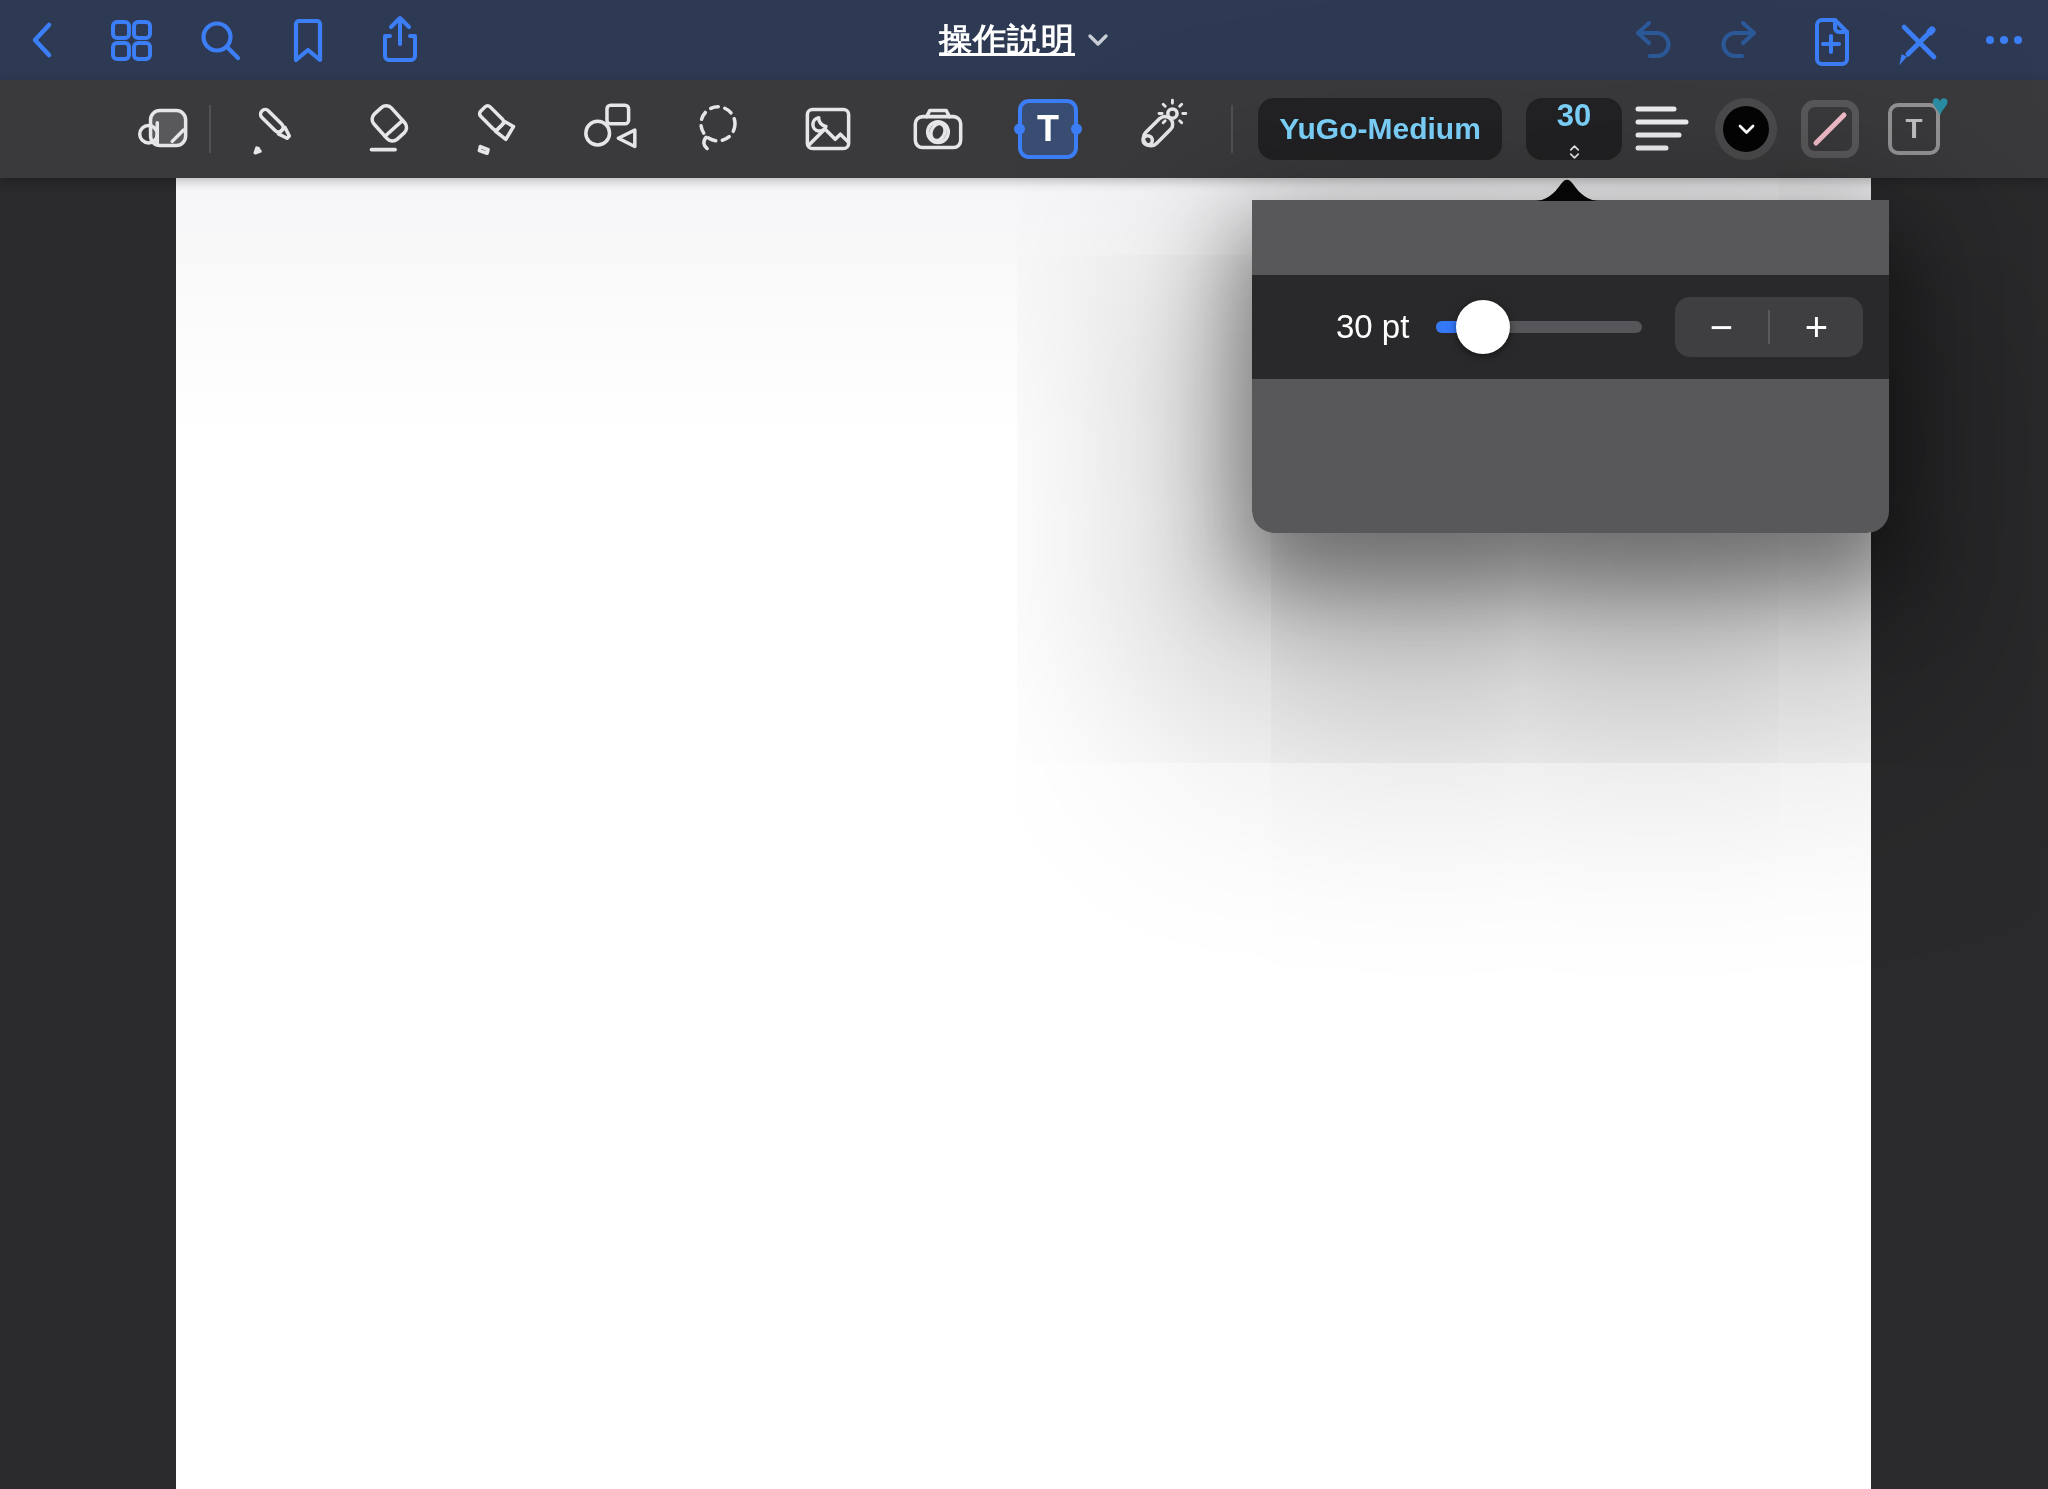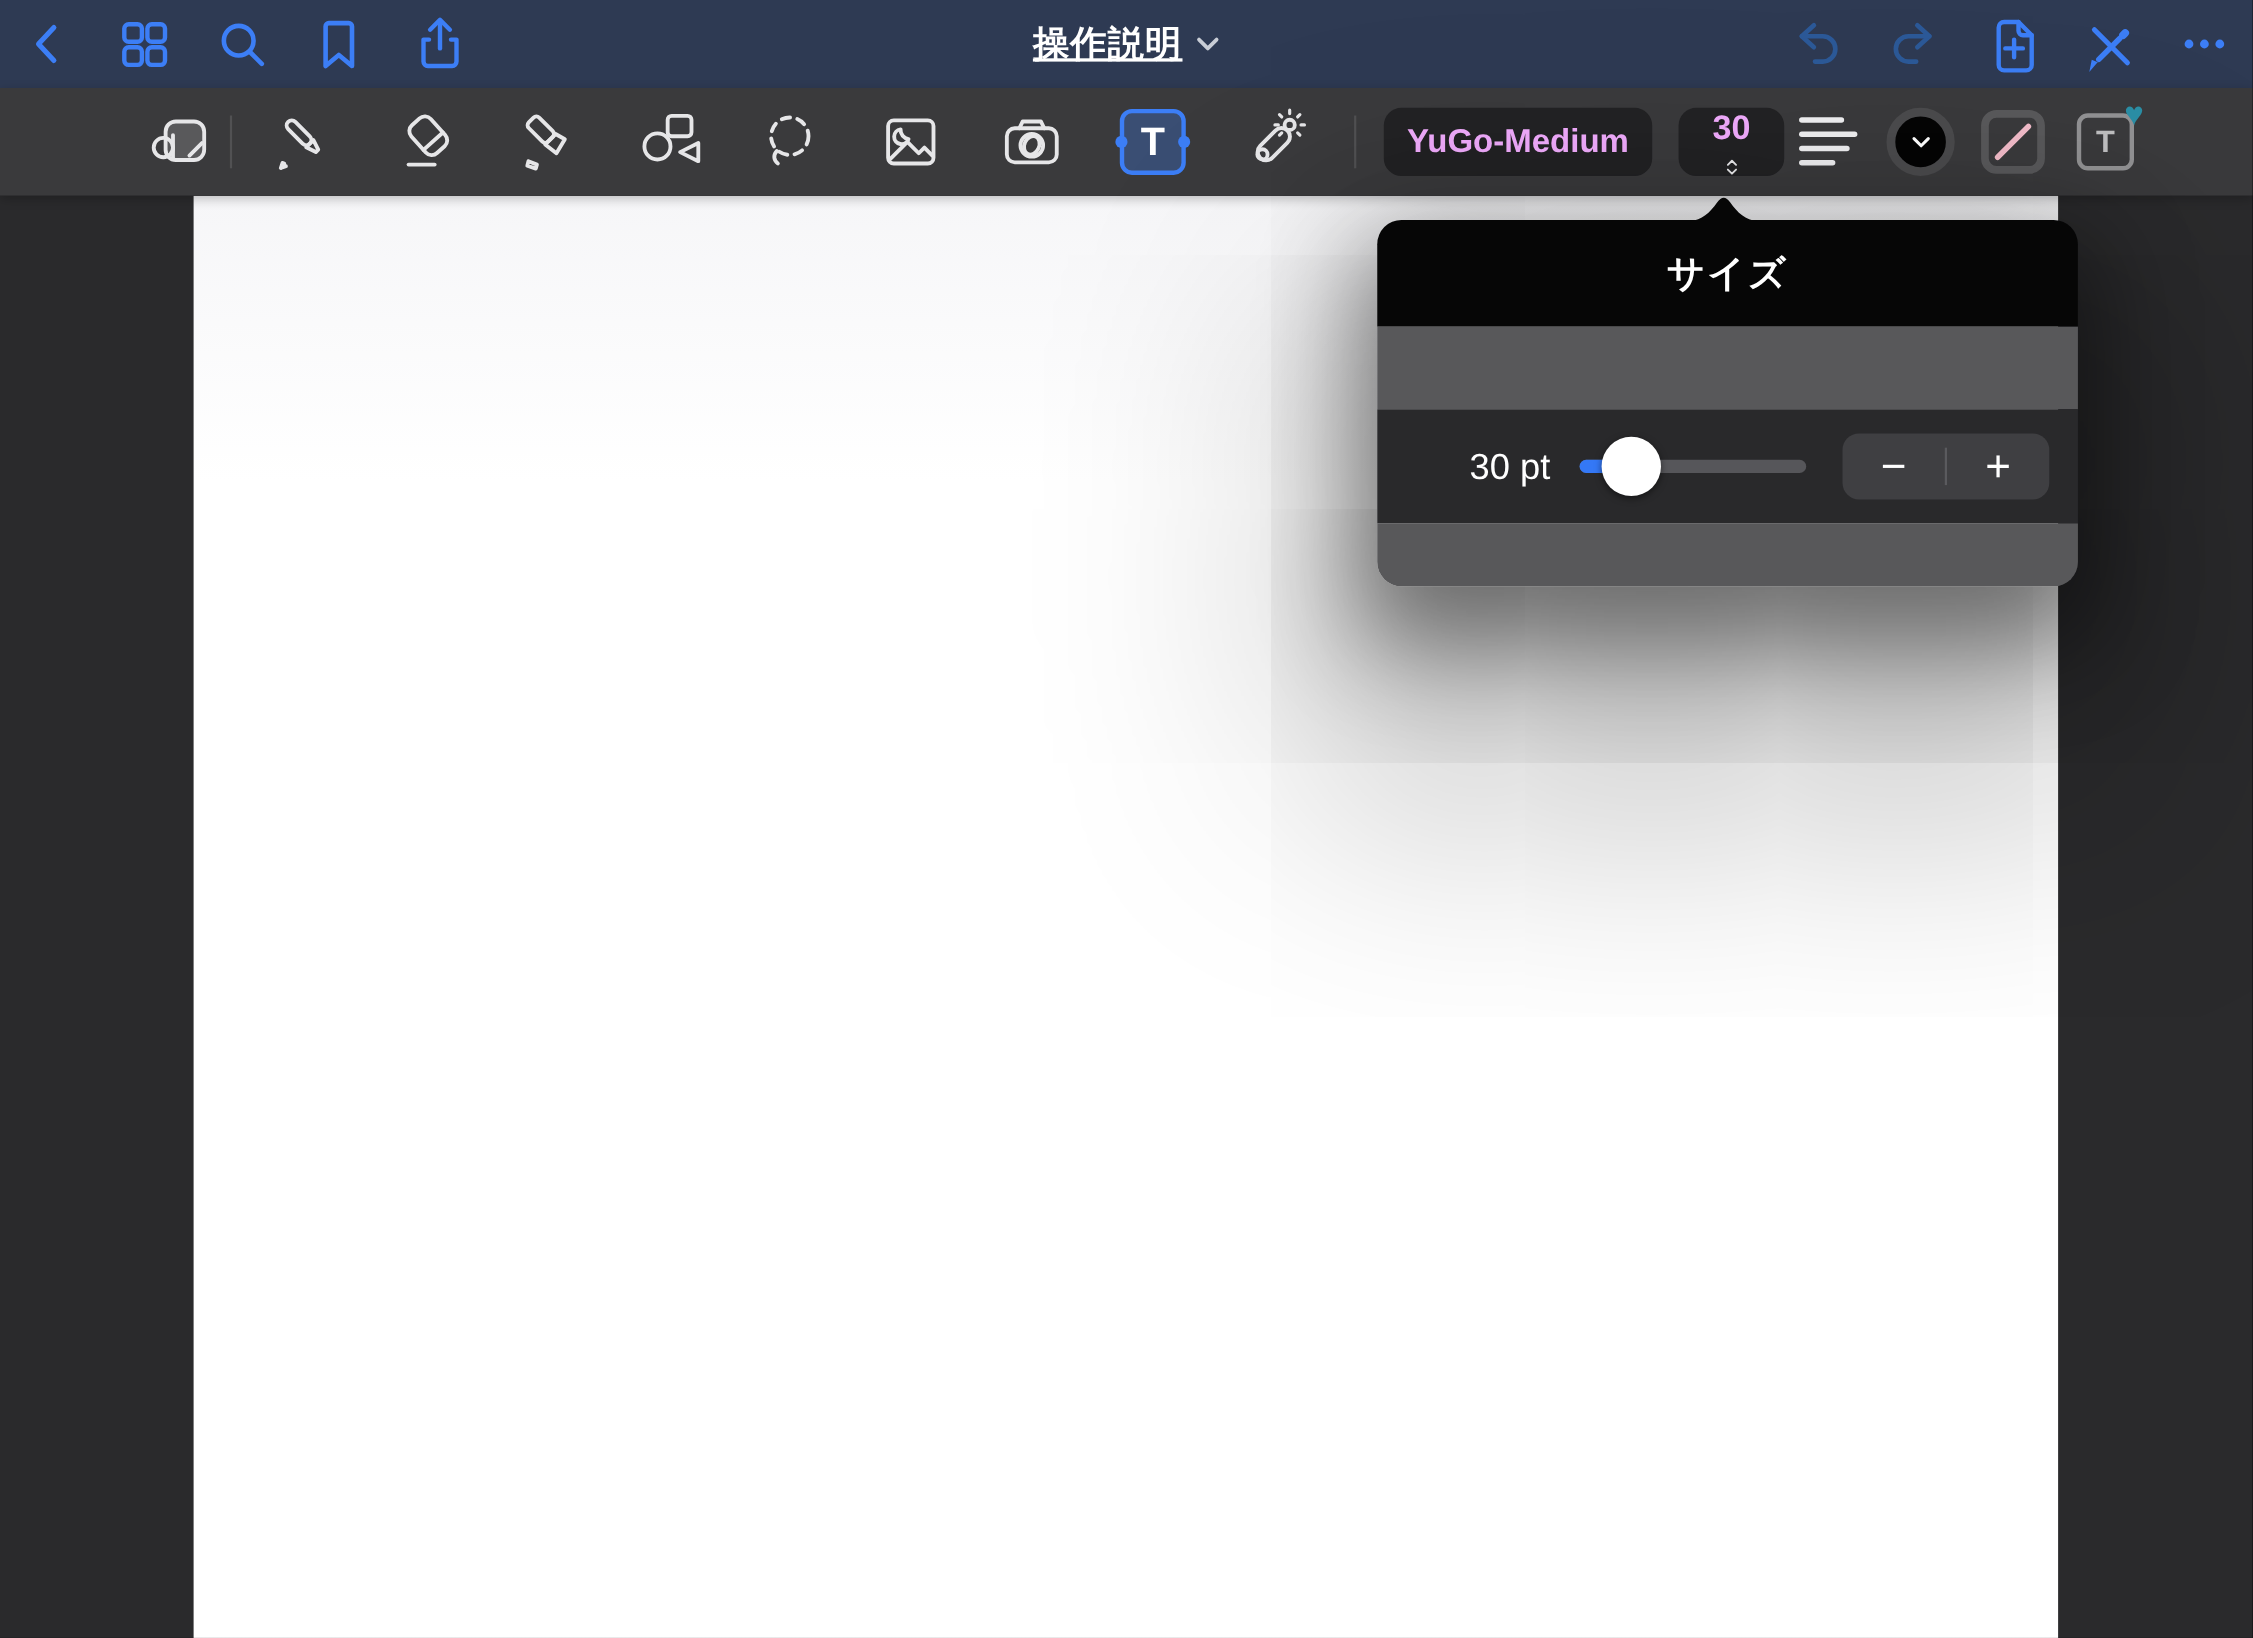--- a/index.html
+++ b/index.html
@@ -50,21 +50,21 @@
     background:var(--accent-blue,#3c7ef6); transform:translateY(-50%);
   }
   .text-tool-chip::before { left:-8px; }
   .text-tool-chip::after { right:-8px; }
   .text-tool-chip span { color:#fff; font-size:36px; font-weight:700; line-height:1; }
 
   .pill-btn {
     position:absolute; top:18px; height:62px; border-radius:16px;
     background:var(--button-bg,#222224); border:none; cursor:pointer;
     display:flex; align-items:center; justify-content:center; gap:10px;
-    color:#f0abfc;
+    color:#7dd3fc;
   }
   .font-btn { left:1258px; width:244px; font-size:30px; font-weight:700; }
   .size-btn { left:1526px; width:96px; font-size:31px; font-weight:700;flex-direction:column; }
 
   .color-swatch {
     position:absolute; left:1715px; top:18px; width:62px; height:62px; border-radius:50%;
     border:8px solid #4b4b4d; background:#050505; cursor:pointer;
     display:flex; align-items:center; justify-content:center;
   }
   .stroke-chip {
@@ -348,23 +348,20 @@
 
 <div class="canvas">
   <div class="page"></div>
 </div>
 
 <div class="popover">
   <svg class="arrow" viewBox="0 0 66 24">
       <path d="M0 24 C12 24 20 17 27 7 Q33 -1.5 39 7 C46 17 54 24 66 24 Z" fill="#060606"></path>
     </svg>
 
-  <div class="pop-header">
-    <span>サイズ</span>
-  </div>
 
   <div class="pop-band-top"></div>
 
   <div class="pop-row">
     <span class="size-label">30 pt</span>
 
     <div class="slider">
       <div class="track"></div>
       <div class="fill" style="width: calc(23% + 8px);"></div>
       <div class="thumb" style="left: calc(23% - 27px);"></div>

